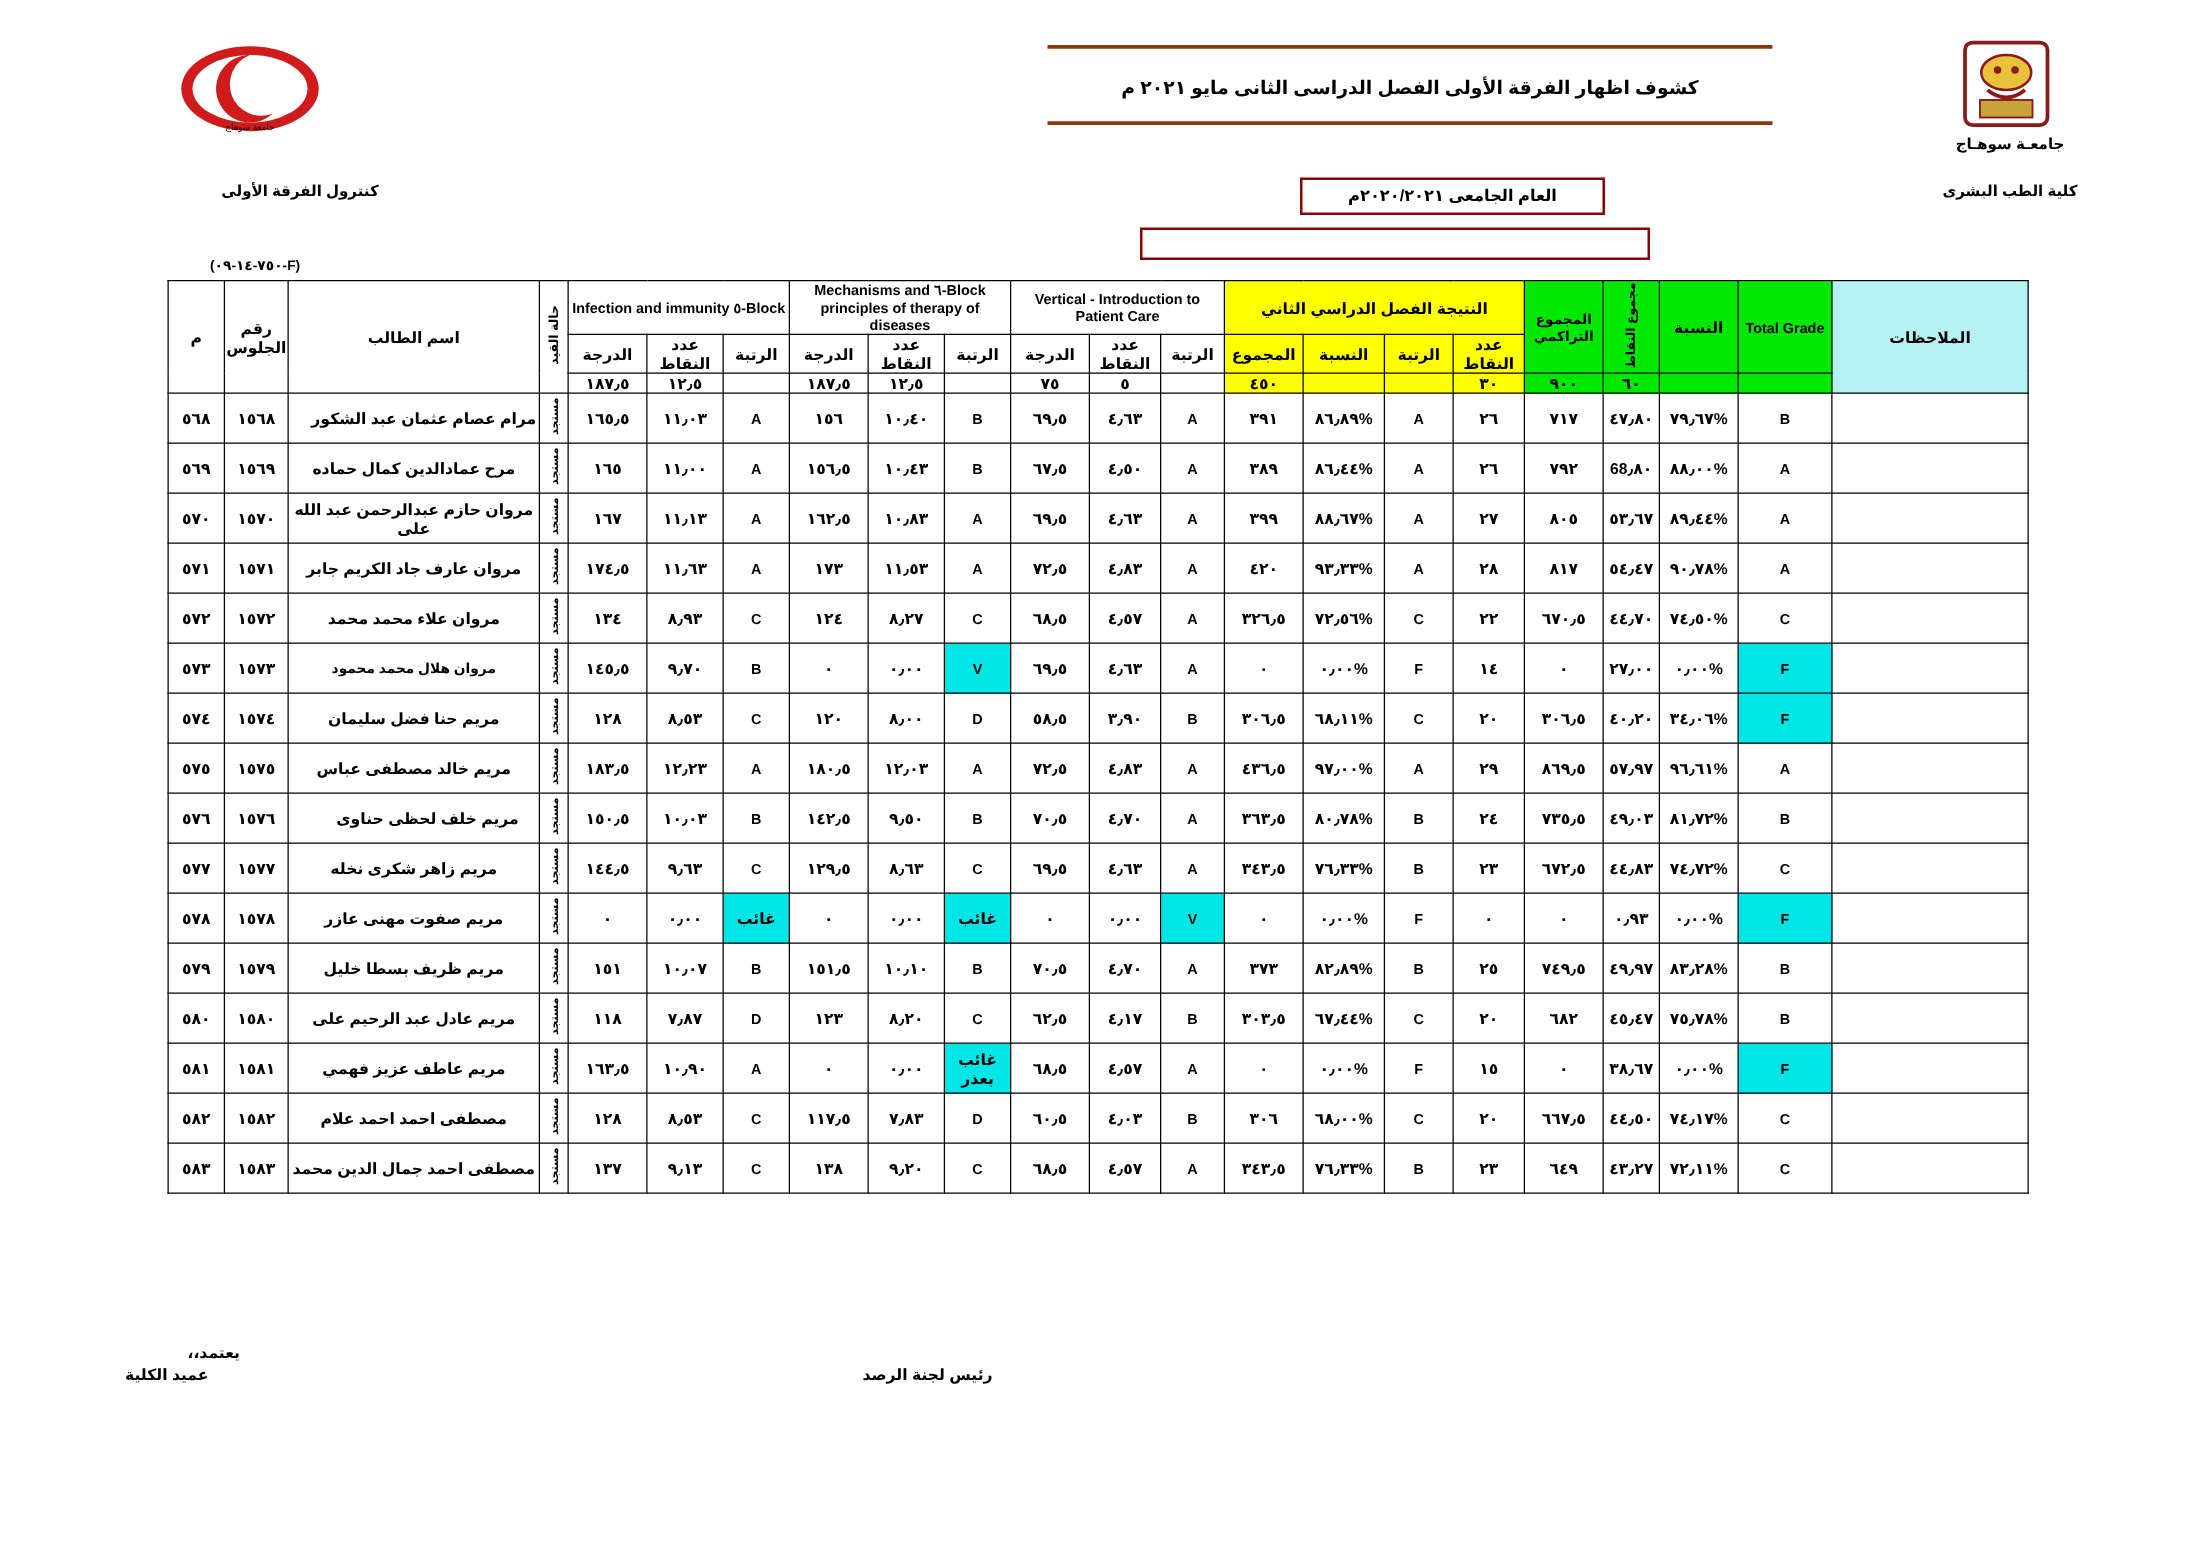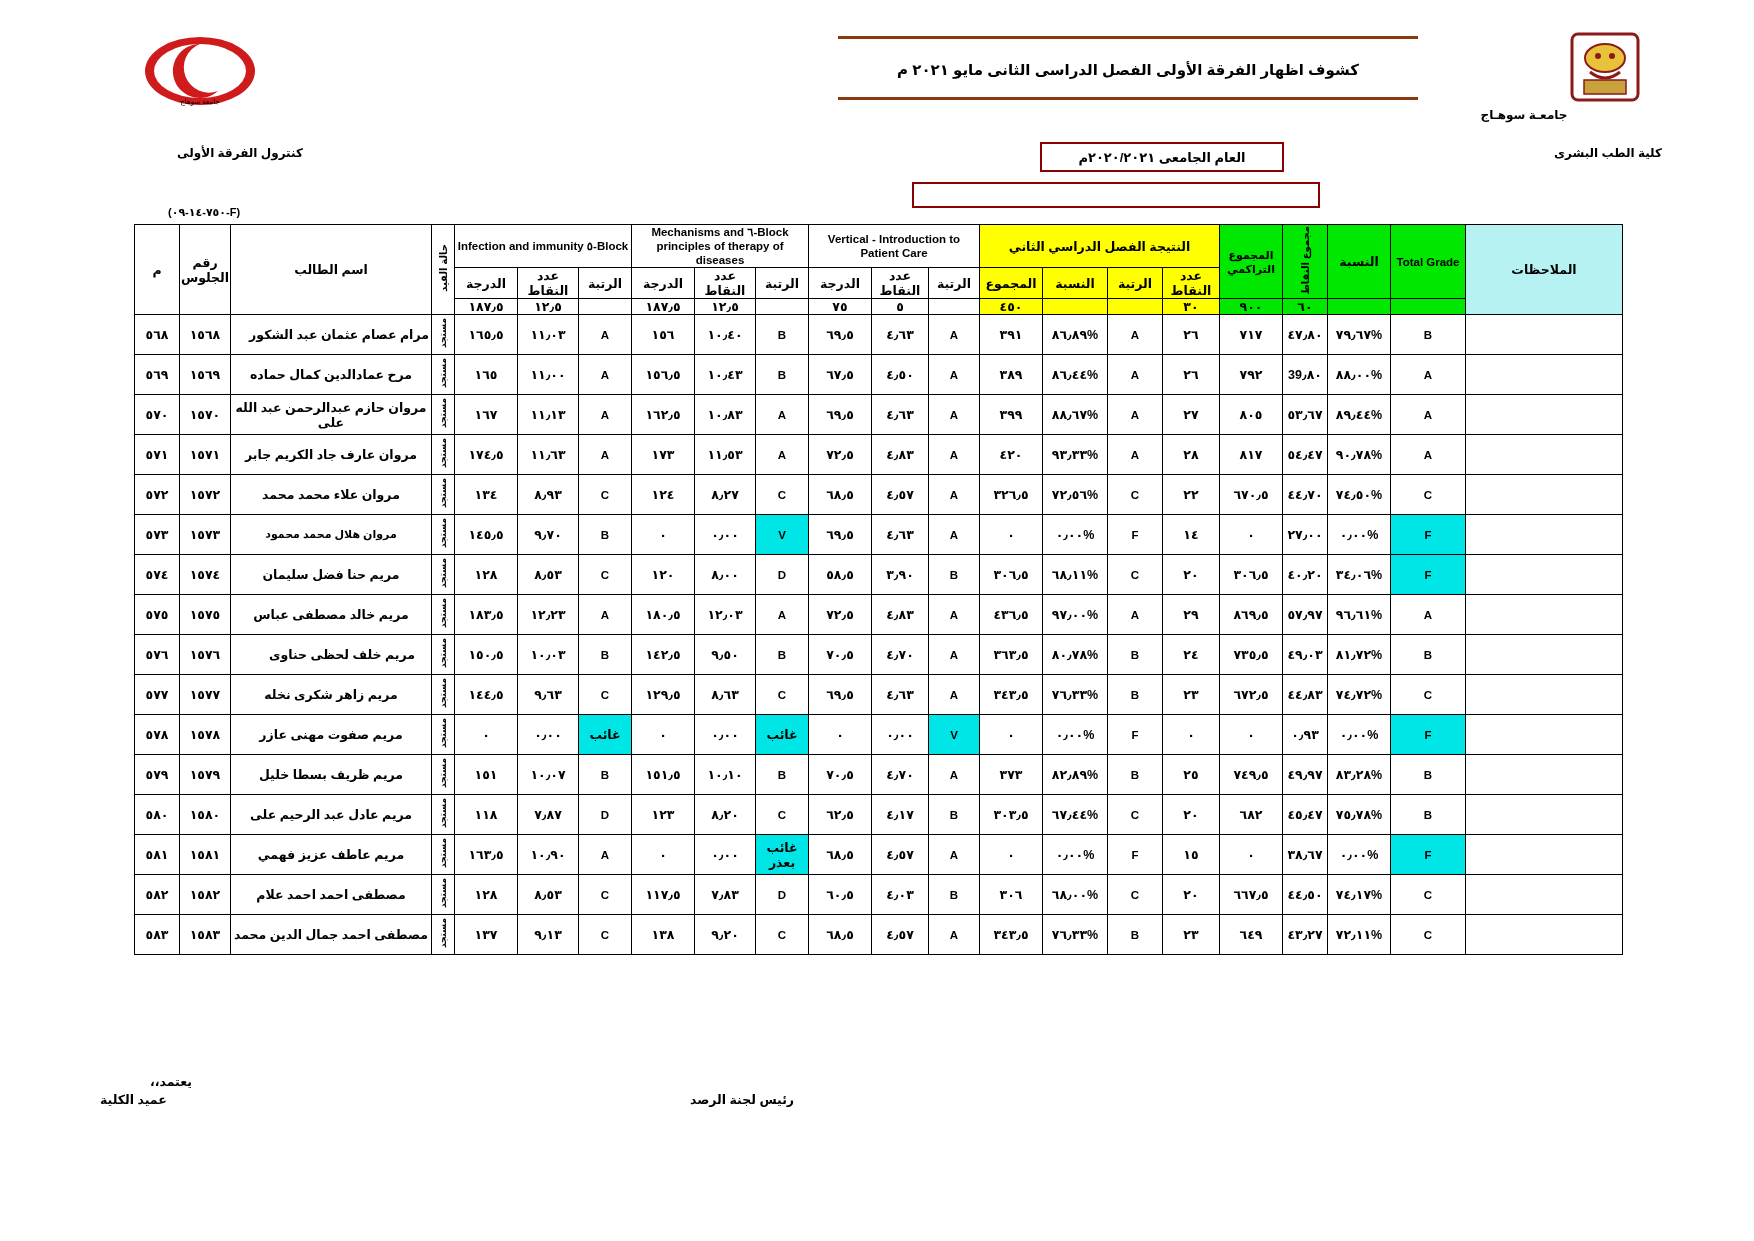--- a/index.html
+++ b/index.html
@@ -11,21 +11,21 @@
   .page{position:relative;width:1754px;height:1241px;}
 
   
   .logo-left{position:absolute;left:140px;top:30px;width:120px;height:82px;}
   .logo-right{position:absolute;left:1560px;top:28px;width:90px;height:80px;}
 
   .title-box{position:absolute;left:838px;top:36px;width:580px;text-align:center;}
   .title-box .rule{height:3px;background:#8B3A10;width:100%;}
   .title-box .t{font-size:15px;font-weight:bold;padding:22px 0 18px 0;direction:rtl;}
 
-  .univ{position:absolute;left:1454px;top:108px;width:140px;text-align:center;font-size:12px;font-weight:bold;}
+  .univ{position:absolute;left:1538px;top:108px;width:140px;text-align:center;font-size:12px;font-weight:bold;}
   .fac{position:absolute;left:1538px;top:146px;width:140px;text-align:center;font-size:12px;font-weight:bold;}
   .ctrl{position:absolute;left:150px;top:146px;width:180px;text-align:center;font-size:12px;font-weight:bold;}
 
   .year-box{position:absolute;left:1040px;top:142px;width:240px;height:26px;border:2px solid #8B0000;
       display:flex;align-items:center;justify-content:center;font-size:13px;font-weight:bold;}
   .blank-box{position:absolute;left:912px;top:182px;width:404px;height:22px;border:2px solid #8B0000;}
 
   .formcode{position:absolute;left:168px;top:206px;font-size:11px;font-weight:bold;}
 
   
@@ -175,21 +175,21 @@
           <td>١٦٥٫٥</td>
           <td><span class="vert" style="font-size: 9px;">مستجد</span></td>
           <td style="font-size: 12.5px; padding-left: 16px;">مرام عصام عثمان عبد الشكور</td>
           <td>١٥٦٨</td>
           <td>٥٦٨</td>
         </tr>
         <tr class="rowh">
           <td></td>
           <td><span class="eng">A</span></td>
           <td>%٨٨٫٠٠</td>
-          <td>39٫٨٠</td>
+          <td>68٫٨٠</td>
           <td>٧٩٢</td>
           <td>٢٦</td>
           <td><span class="eng">A</span></td>
           <td>%٨٦٫٤٤</td>
           <td>٣٨٩</td>
           <td><span class="eng">A</span></td>
           <td>٤٫٥٠</td>
           <td>٦٧٫٥</td>
           <td><span class="eng">B</span></td>
           <td>١٠٫٤٣</td>

